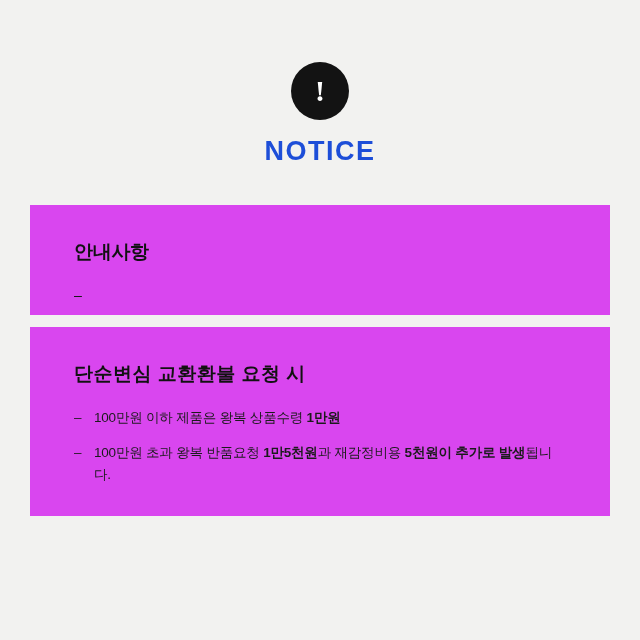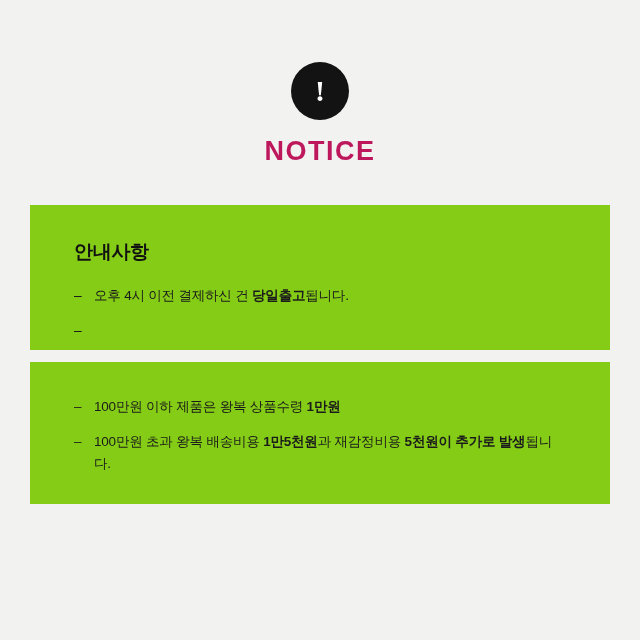--- a/index.html
+++ b/index.html
@@ -43,25 +43,25 @@
     font-weight: bold;
     line-height: 1;
     font-family: "Liberation Serif", serif;
     letter-spacing: 0;
   }
   .notice-title {
     margin-top: 16px;
     font-size: 27px;
     font-weight: bold;
     letter-spacing: 1.5px;
-    color: #be185d;
+    color: #1d4ed8;
   }
   
   .card {
-    background: #84cc16;
+    background: #d946ef;
     margin: 0 30px;
     box-sizing: border-box;
   }
   .card-1 {
     margin-top: 38px;
     padding: 34px 44px 30px 44px;
   }
   .card-2 {
     margin-top: 12px;
     padding: 34px 44px 30px 44px;
@@ -118,38 +118,38 @@
   </div>
 
   <div class="card card-1">
     <h2 class="card-heading">안내사항</h2>
     <ul class="items">
       <li>
         <span class="dash">–</span>
       </li>
       <li>
         <span class="dash">–</span>
-        <span><span>오후 4시 이전 결제하신 건 </span><span class="b">당일출고</span><span>됩니다.</span></span>
       </li>
       <li>
         <span class="dash">–</span>
       </li>
       <li>
         <span class="dash">–</span>
       </li>
     </ul>
   </div>
 
   <div class="card card-2">
+    <h2 class="card-heading">단순변심 교환환불 요청 시</h2>
     <ul class="items">
       <li>
         <span class="dash">–</span>
         <span><span>100만원 이하 제품은 왕복 상품수령 </span><span class="b">1만원</span></span>
       </li>
       <li>
         <span class="dash">–</span>
-        <span><span>100만원 초과 왕복 배송비용 </span><span class="b">1만5천원</span><span>과 재감정비용 </span><span class="b">5천원이 추가로 발생</span><span>됩니다.</span></span>
+        <span><span>100만원 초과 왕복 반품요청 </span><span class="b">1만5천원</span><span>과 재감정비용 </span><span class="b">5천원이 추가로 발생</span><span>됩니다.</span></span>
       </li>
     </ul>
 
   </div>
 
 </div>
 
 </body></html>

